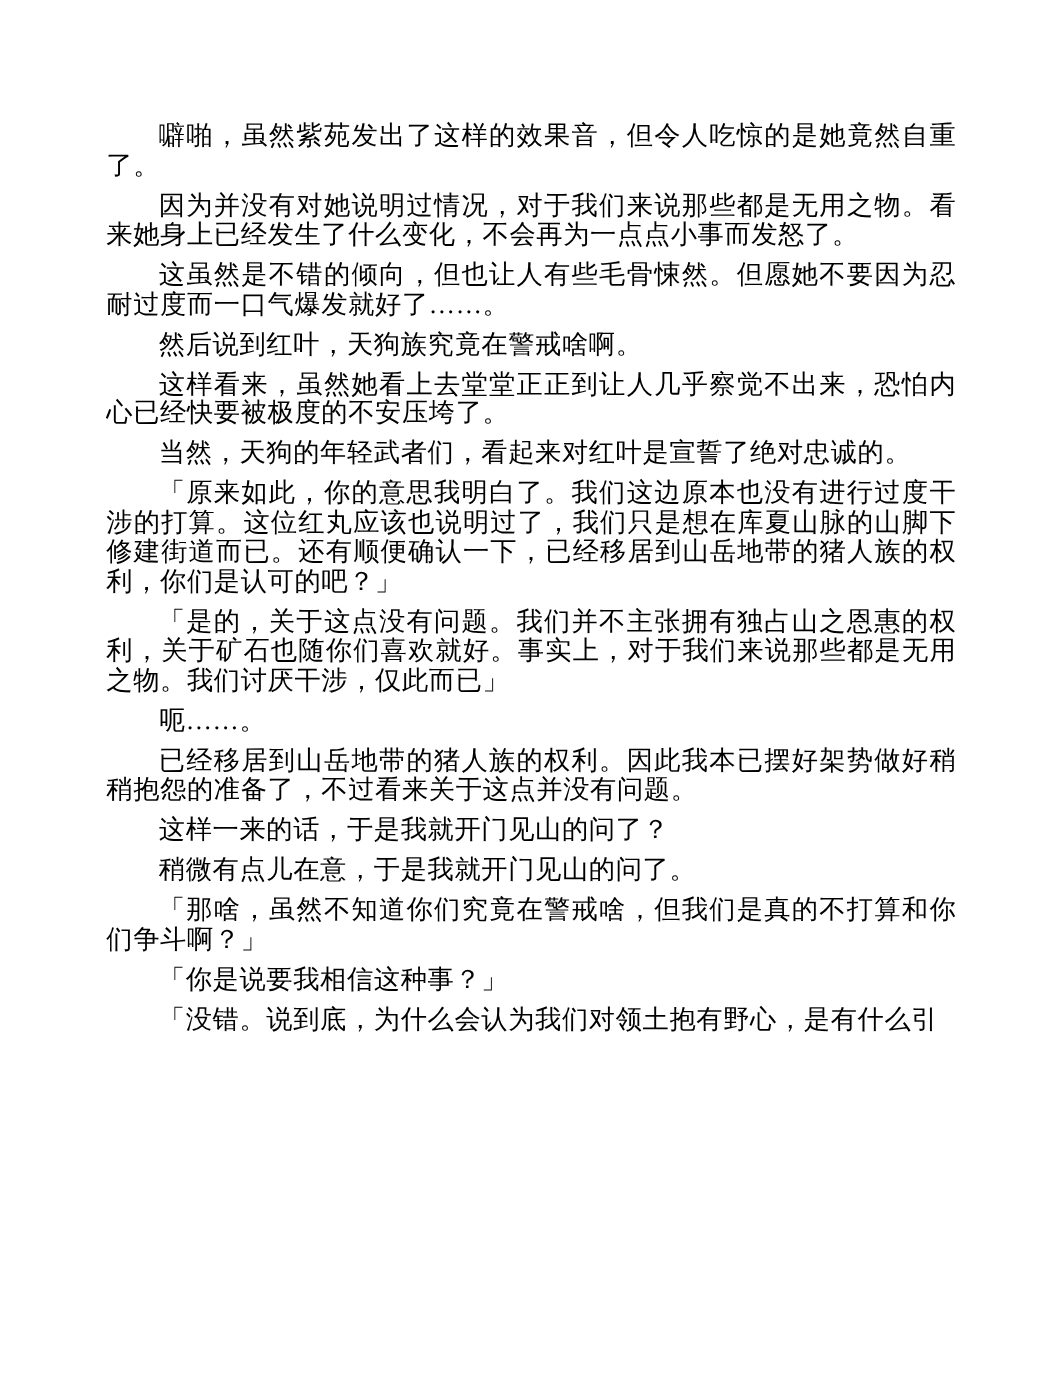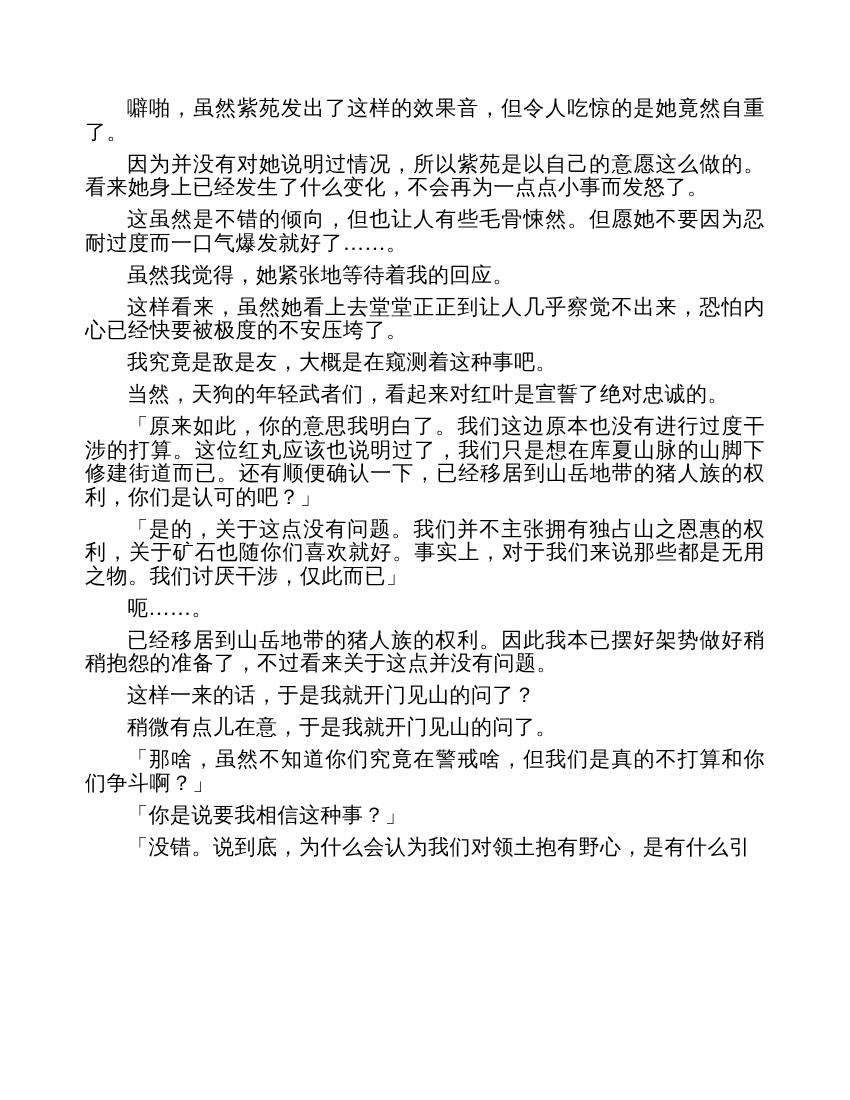--- a/index.html
+++ b/index.html
@@ -35,25 +35,24 @@
   .text-body p + p {
     margin-top: 8.5px;
   }
 </style>
 </head>
 <body>
 
 <div class="page">
   <div class="text-body">
     <p>噼啪，虽然紫苑发出了这样的效果音，但令人吃惊的是她竟然自重了。</p>
-    <p>因为并没有对她说明过情况，所以紫苑是以自己的意愿这么做的。看来她身上已经发生了什么变化，不会再为一点点小事而发怒了。</p>
+    <p>因为并没有对她说明过情况，对于我们来说那些都是无用之物。看来她身上已经发生了什么变化，不会再为一点点小事而发怒了。</p>
     <p>这虽然是不错的倾向，但也让人有些毛骨悚然。但愿她不要因为忍耐过度而一口气爆发就好了……。</p>
-    <p>虽然我觉得，她紧张地等待着我的回应。</p>
+    <p>然后说到红叶，天狗族究竟在警戒啥啊。</p>
     <p>这样看来，虽然她看上去堂堂正正到让人几乎察觉不出来，恐怕内心已经快要被极度的不安压垮了。</p>
-    <p>我究竟是敌是友，大概是在窥测着这种事吧。</p>
     <p>当然，天狗的年轻武者们，看起来对红叶是宣誓了绝对忠诚的。</p>
     <p>「原来如此，你的意思我明白了。我们这边原本也没有进行过度干涉的打算。这位红丸应该也说明过了，我们只是想在库夏山脉的山脚下修建街道而已。还有顺便确认一下，已经移居到山岳地带的猪人族的权利，你们是认可的吧？」</p>
     <p>「是的，关于这点没有问题。我们并不主张拥有独占山之恩惠的权利，关于矿石也随你们喜欢就好。事实上，对于我们来说那些都是无用之物。我们讨厌干涉，仅此而已」</p>
     <p>呃……。</p>
     <p>已经移居到山岳地带的猪人族的权利。因此我本已摆好架势做好稍稍抱怨的准备了，不过看来关于这点并没有问题。</p>
     <p>这样一来的话，于是我就开门见山的问了？</p>
     <p>稍微有点儿在意，于是我就开门见山的问了。</p>
     <p>「那啥，虽然不知道你们究竟在警戒啥，但我们是真的不打算和你们争斗啊？」</p>
     <p>「你是说要我相信这种事？」</p>
     <p>「没错。说到底，为什么会认为我们对领土抱有野心，是有什么引</p>

